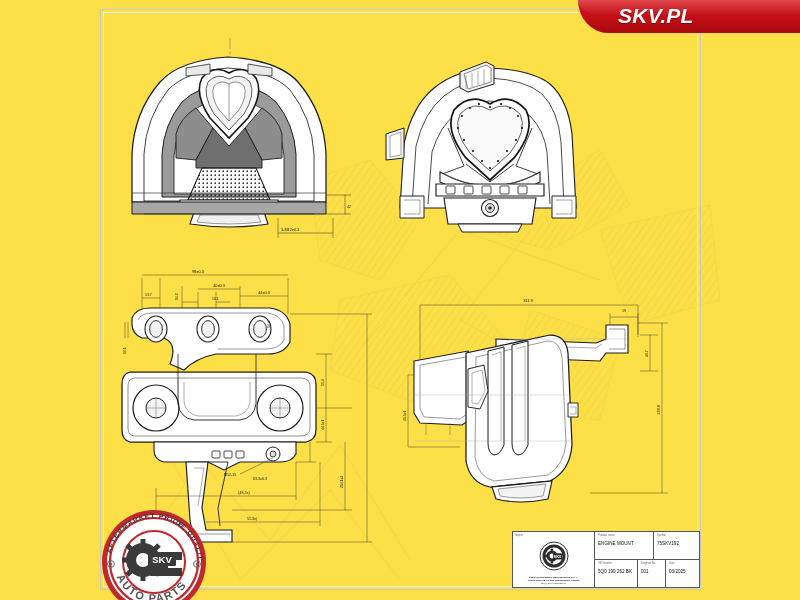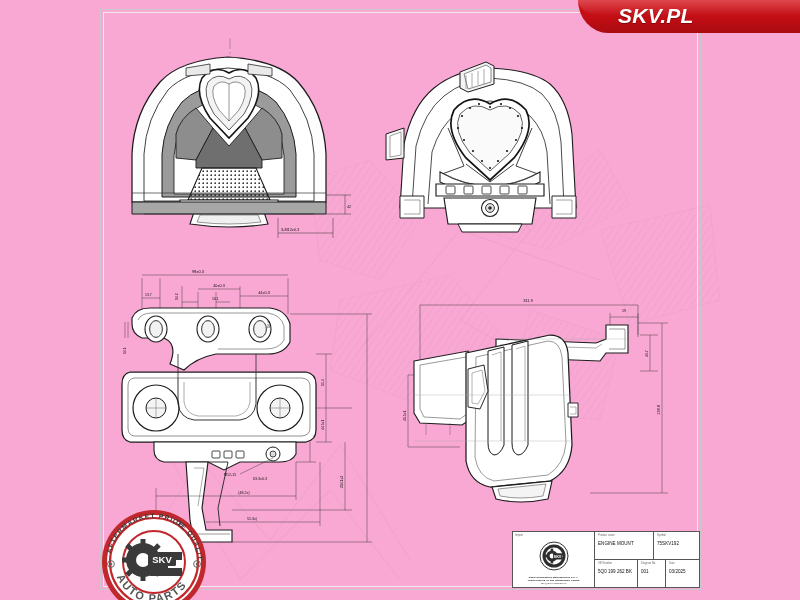--- a/index.html
+++ b/index.html
@@ -3,21 +3,21 @@
 <meta charset="utf-8">
 <style>
   html,body{margin:0;padding:0;background:#ffffff;}
   body{
     width:800px;height:600px;overflow:hidden;position:relative;
     font-family:"Liberation Sans", sans-serif;
     color:#1a1a1a;
   }
 
   
-  #sheet{position:absolute;left:0;top:0;width:800px;height:600px;background:#f9a8d4;}
+  #sheet{position:absolute;left:0;top:0;width:800px;height:600px;background:#fde047;}
 
   
   #frame{
     position:absolute;left:100px;top:9px;width:601px;height:581px;
     border:1px solid #c9c9c9;box-sizing:border-box;background:transparent;
   }
   #frame::after{
     content:"";position:absolute;left:2px;top:2px;right:2px;bottom:2px;
     border:1px solid #ededed;
   }

